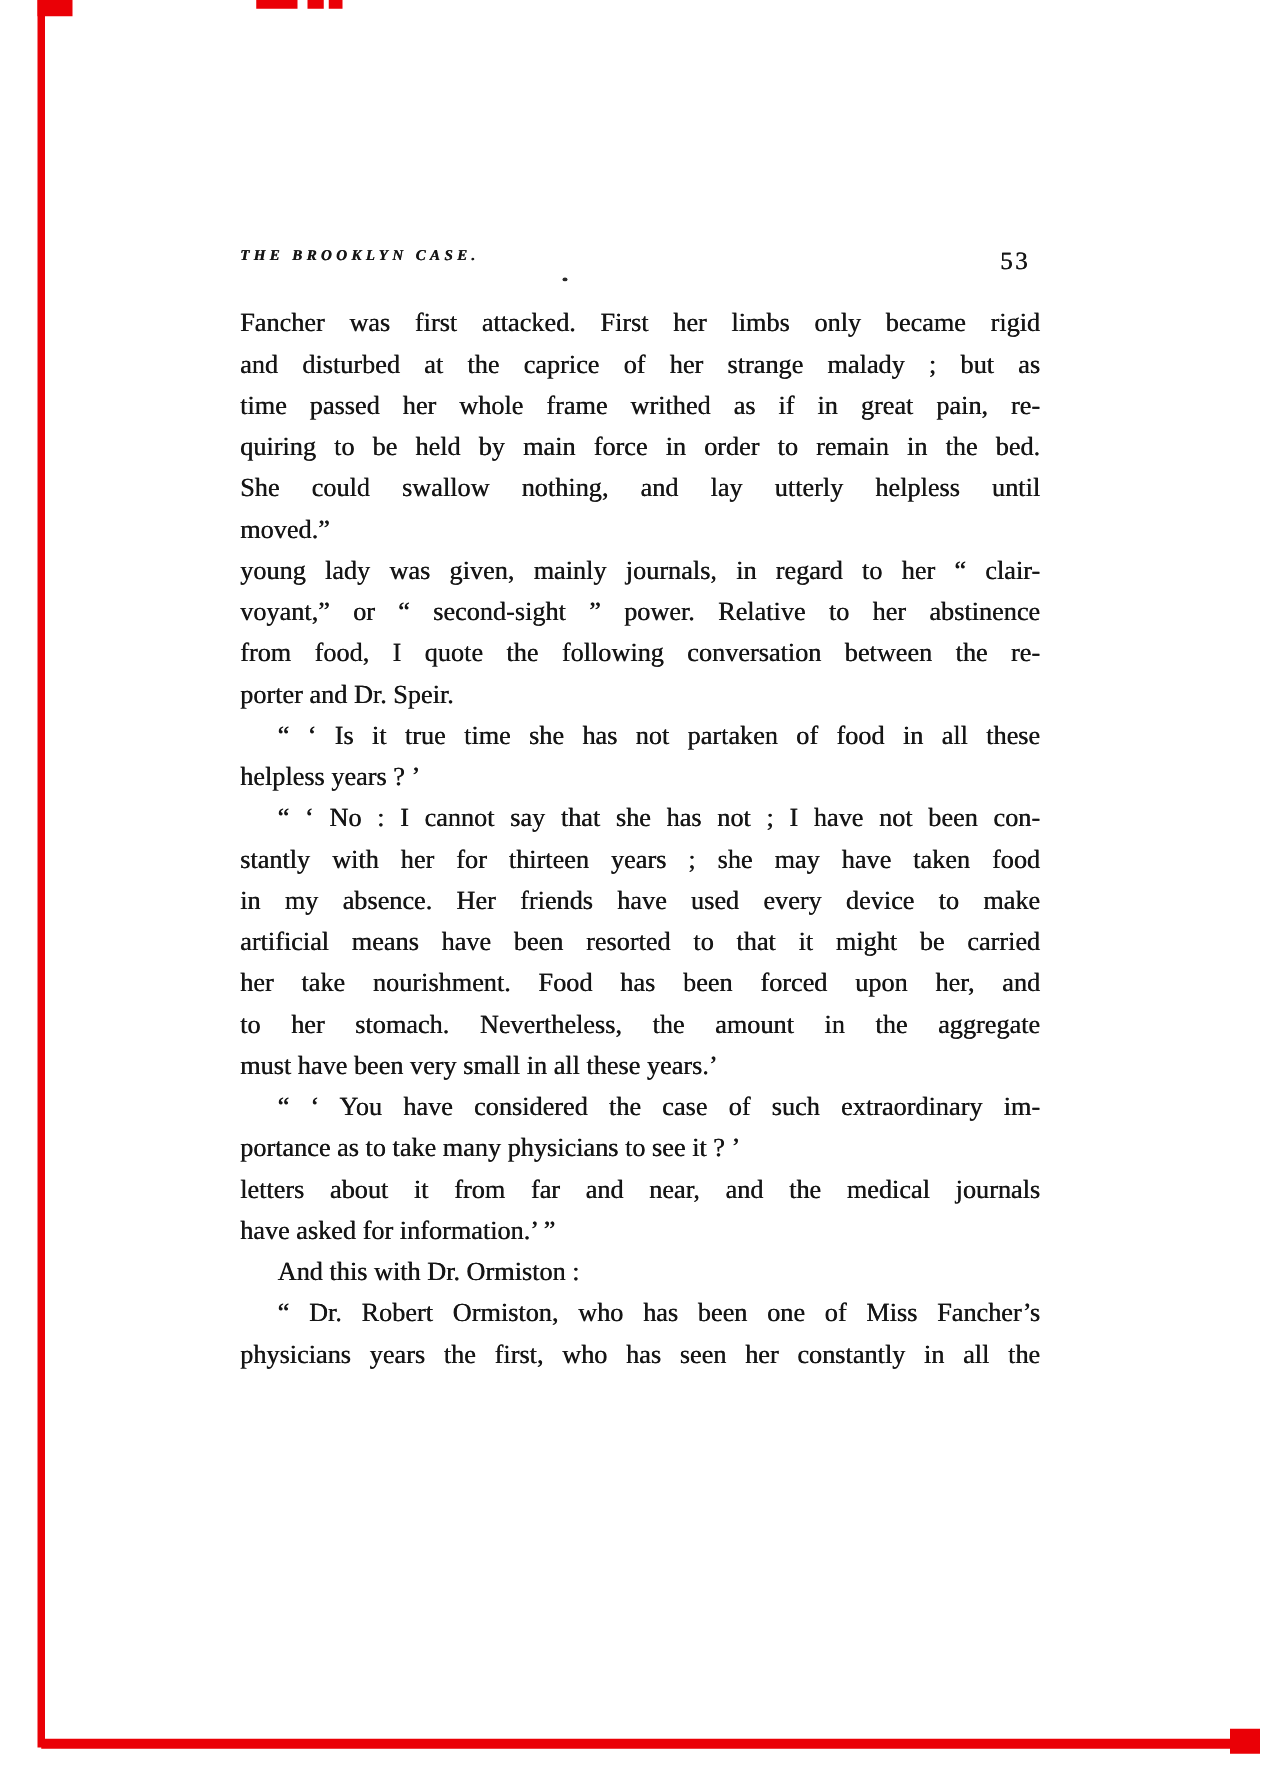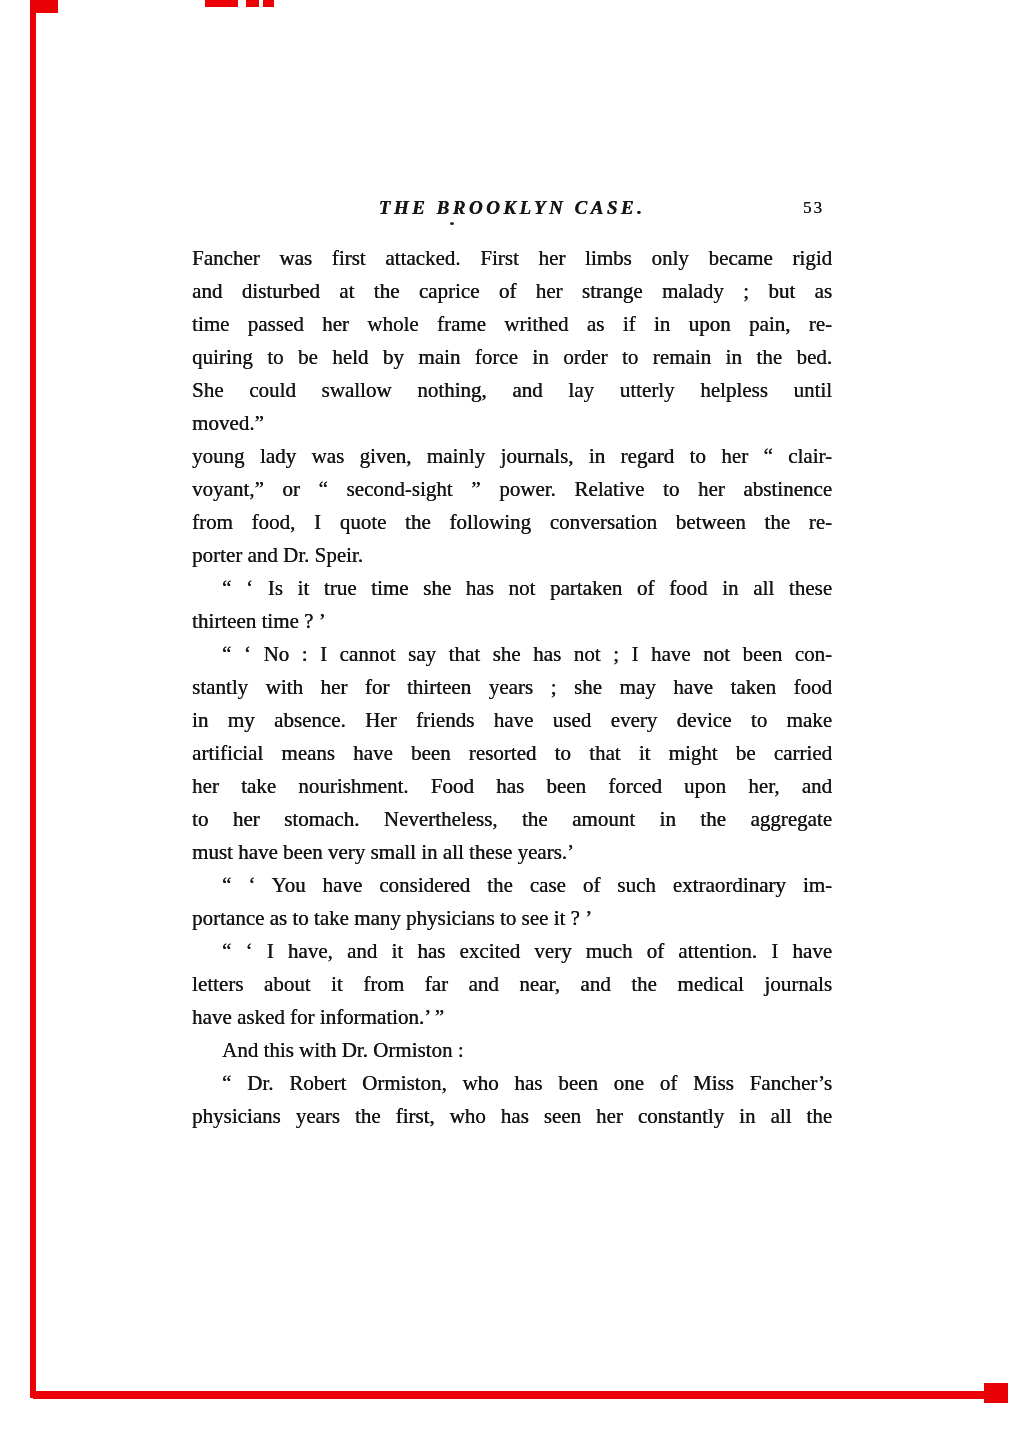--- a/index.html
+++ b/index.html
@@ -9,28 +9,28 @@
     background:#ffffff;
     overflow:hidden;
     font-family:"Liberation Serif","DejaVu Serif",serif;
     color:#161616;
   }
   
   .running-head{
     position:absolute;left:192px;top:197px;width:640px;height:28px;
   }
   .head-title{
-    display:block;text-align:center;
+    display:block;
     font-style:italic;font-weight:bold;
-    font-size:19px;letter-spacing:3.5px;
+    font-size:12px;letter-spacing:3.5px;
     text-shadow:0.35px 0 0 currentColor;
   }
   .page-num{
     position:absolute;right:8px;top:1px;
-    font-size:17px;letter-spacing:2px;
+    font-size:20px;letter-spacing:2px;
     text-shadow:0.35px 0 0 currentColor;
   }
   
   .text-block{
     position:absolute;left:192px;top:242px;width:640px;
     font-size:21px;line-height:33px;
     text-shadow:0.35px 0 0 currentColor;
   }
   .line{text-align:justify;text-align-last:justify;font-family:Liberation Serif, serif;}
   .line.no-just{text-align-last:left;}
@@ -66,40 +66,39 @@
   <div class="running-head">
     <span class="head-title">THE BROOKLYN CASE.</span>
     <span class="page-num">53</span>
   </div>
 
   <div class="ink-speck"></div>
 
   <div class="text-block" id="text-block">
       <div class="line">Fancher was first attacked.  First her limbs only became rigid</div>
       <div class="line">and disturbed at the caprice of her strange malady ; but as</div>
-      <div class="line">time passed her whole frame writhed as if in upon pain, re-</div>
+      <div class="line">time passed her whole frame writhed as if in great pain, re-</div>
       <div class="line">quiring to be held by main force in order to remain in the bed.</div>
       <div class="line">She could swallow nothing, and lay utterly helpless until</div>
       <div class="line no-just">moved.”</div>
       <div class="line">young lady was given, mainly journals, in regard to her “ clair-</div>
       <div class="line">voyant,” or “ second-sight ” power.  Relative to her abstinence</div>
       <div class="line">from food, I quote the following conversation between the re-</div>
       <div class="line no-just">porter and Dr. Speir.</div>
       <div class="line indent">“ ‘ Is it true time she has not partaken of food in all these</div>
-      <div class="line no-just">thirteen time ? ’</div>
+      <div class="line no-just">helpless years ? ’</div>
       <div class="line indent">“ ‘ No :  I cannot say that she has not ; I have not been con-</div>
       <div class="line">stantly with her for thirteen years ; she may have taken food</div>
       <div class="line">in my absence.  Her friends have used every device to make</div>
       <div class="line">artificial means have been resorted to that it might be carried</div>
       <div class="line">her take nourishment.  Food has been forced upon her, and</div>
       <div class="line">to her stomach.  Nevertheless, the amount in the aggregate</div>
       <div class="line no-just">must have been very small in all these years.’</div>
       <div class="line indent">“ ‘ You have considered the case of such extraordinary im-</div>
       <div class="line no-just">portance as to take many physicians to see it ? ’</div>
-      <div class="line indent">“ ‘ I have, and it has excited very much of attention.  I have</div>
       <div class="line">letters about it from far and near, and the medical journals</div>
       <div class="line no-just">have asked for information.’ ”</div>
       <div class="line indent no-just">And this with Dr. Ormiston :</div>
       <div class="line indent">“ Dr. Robert Ormiston, who has been one of Miss Fancher’s</div>
       <div class="line">physicians years the first, who has seen her constantly in all the</div>
     </div>
 
 </div>
 
 </body></html>

